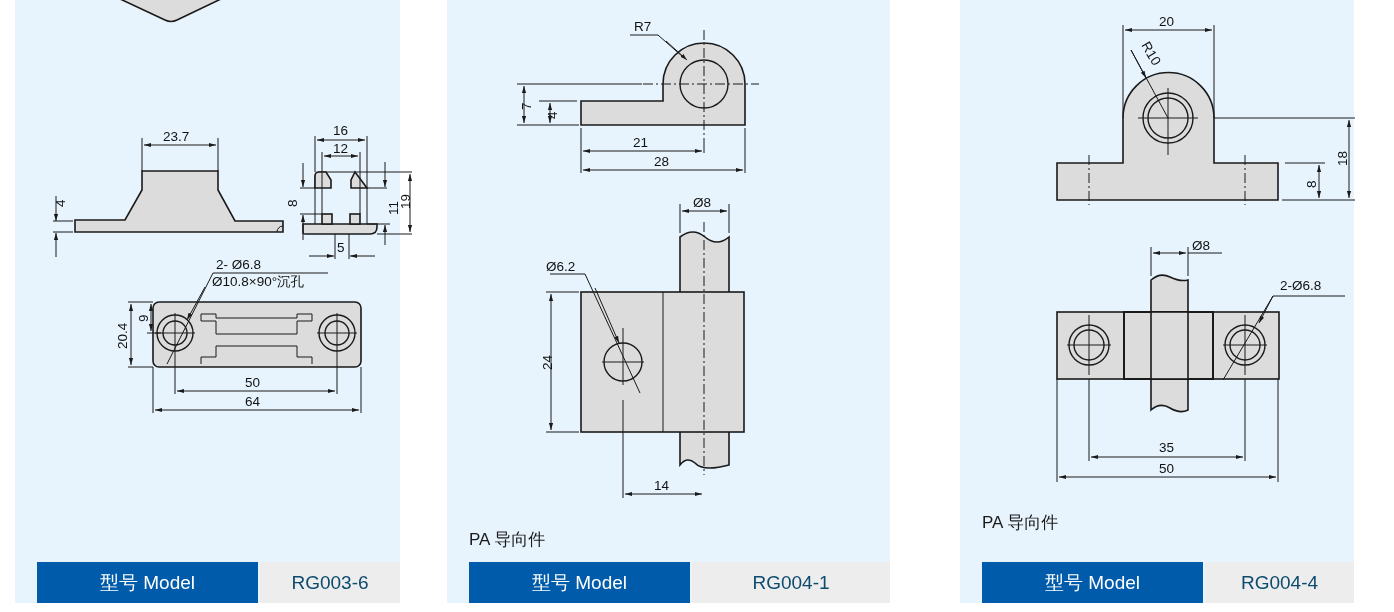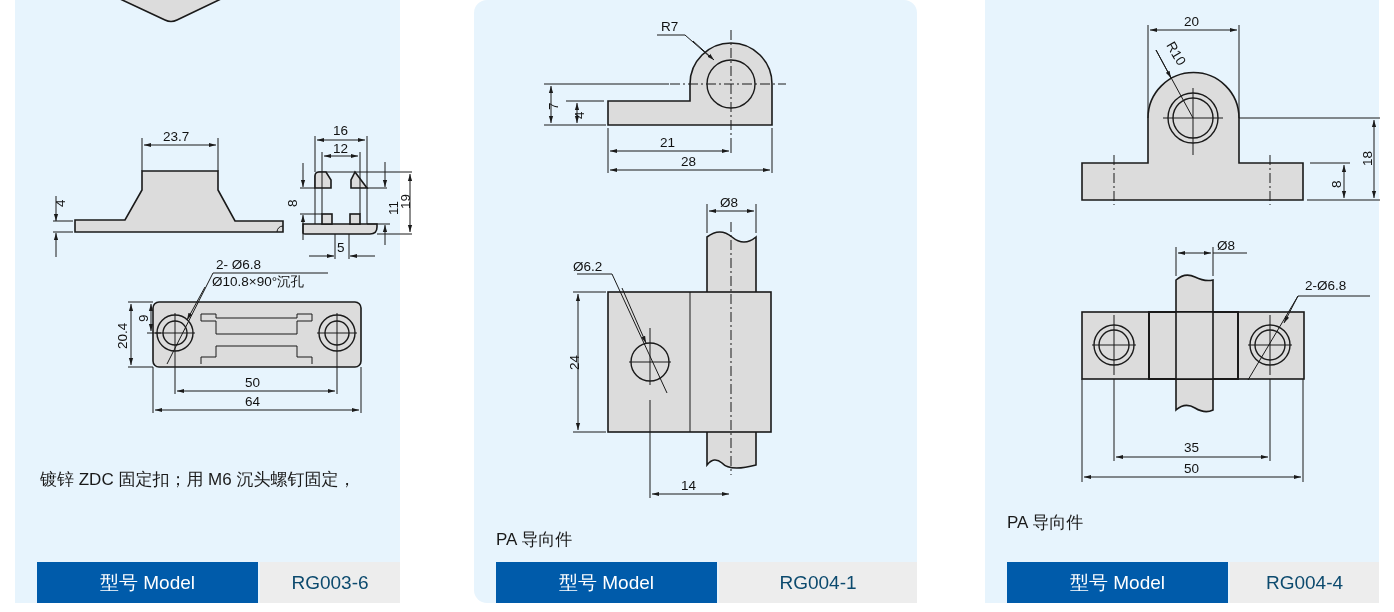--- a/index.html
+++ b/index.html
@@ -1,21 +1,21 @@
 <!DOCTYPE html>
 <html><head>
 <meta charset="utf-8">
 <style>
   html, body { margin: 0; padding: 0; background: #ffffff; }
   body { width: 1394px; height: 612px; position: relative; overflow: hidden;
          font-family: "Liberation Sans", "DejaVu Sans", sans-serif; color: #1a1a1a; }
   .panel { position: absolute; top: 0; height: 603px; background: #E7F4FD; }
   #p1 { left: 15px; width: 385px; }
-  #p2 { left: 474px; width: 443px; border-radius: 13px; }
-  #p3 { left: 985px; width: 394px; }
+  #p2 { left: 447px; width: 443px; }
+  #p3 { left: 960px; width: 394px; }
   .drawing { position: absolute; left: 0; top: 0; }
   .drawing text { font-family: "Liberation Sans", "DejaVu Sans", sans-serif; font-size: 13.5px; fill: #111; }
   .desc { position: absolute; font-size: 17px; line-height: 26px; color: #1a1a1a; }
   .model-row { position: absolute; left: 0; right: 0; top: 562px; height: 41px; display: flex; padding-left: 22px; }
   .model-label { width: 221px; background: #005BAA; color: #ffffff; font-size: 19px;
                  display: flex; align-items: center; justify-content: center; }
   .model-gap { width: 2px; background: #E7F4FD; }
   .model-value { flex: 1; background: #EDEDED; color: #0c4a6e; font-size: 19px;
                  display: flex; align-items: center; justify-content: center; }
   .part { fill: #DCDCDC; stroke: #1a1a1a; stroke-width: 1.6; }
@@ -107,21 +107,20 @@
     <line class="ln" x1="160" y1="353" x2="160" y2="394"></line>
     <line class="ln" x1="322" y1="353" x2="322" y2="394"></line>
     <line class="ln" x1="162" y1="391" x2="320" y2="391" marker-start="url(#ar)" marker-end="url(#ar)"></line>
     <text x="230" y="387">50</text>
     <line class="ln" x1="138" y1="367" x2="138" y2="413"></line>
     <line class="ln" x1="346" y1="367" x2="346" y2="413"></line>
     <line class="ln" x1="140" y1="410" x2="344" y2="410" marker-start="url(#ar)" marker-end="url(#ar)"></line>
     <text x="230" y="406">64</text>
   </svg>
   <div class="desc" style="left:25px; top:467px;">
-    <div>镀锌 ZDC 固定扣；用 M6 沉头螺钉固定，</div>
   </div>
   <div class="model-row">
     <div class="model-label">型号 Model</div>
     <div class="model-gap"></div>
     <div class="model-value">RG003-6</div>
   </div>
 </div>
 
 <div class="panel" id="p2">
   <svg class="drawing" width="443" height="520">

